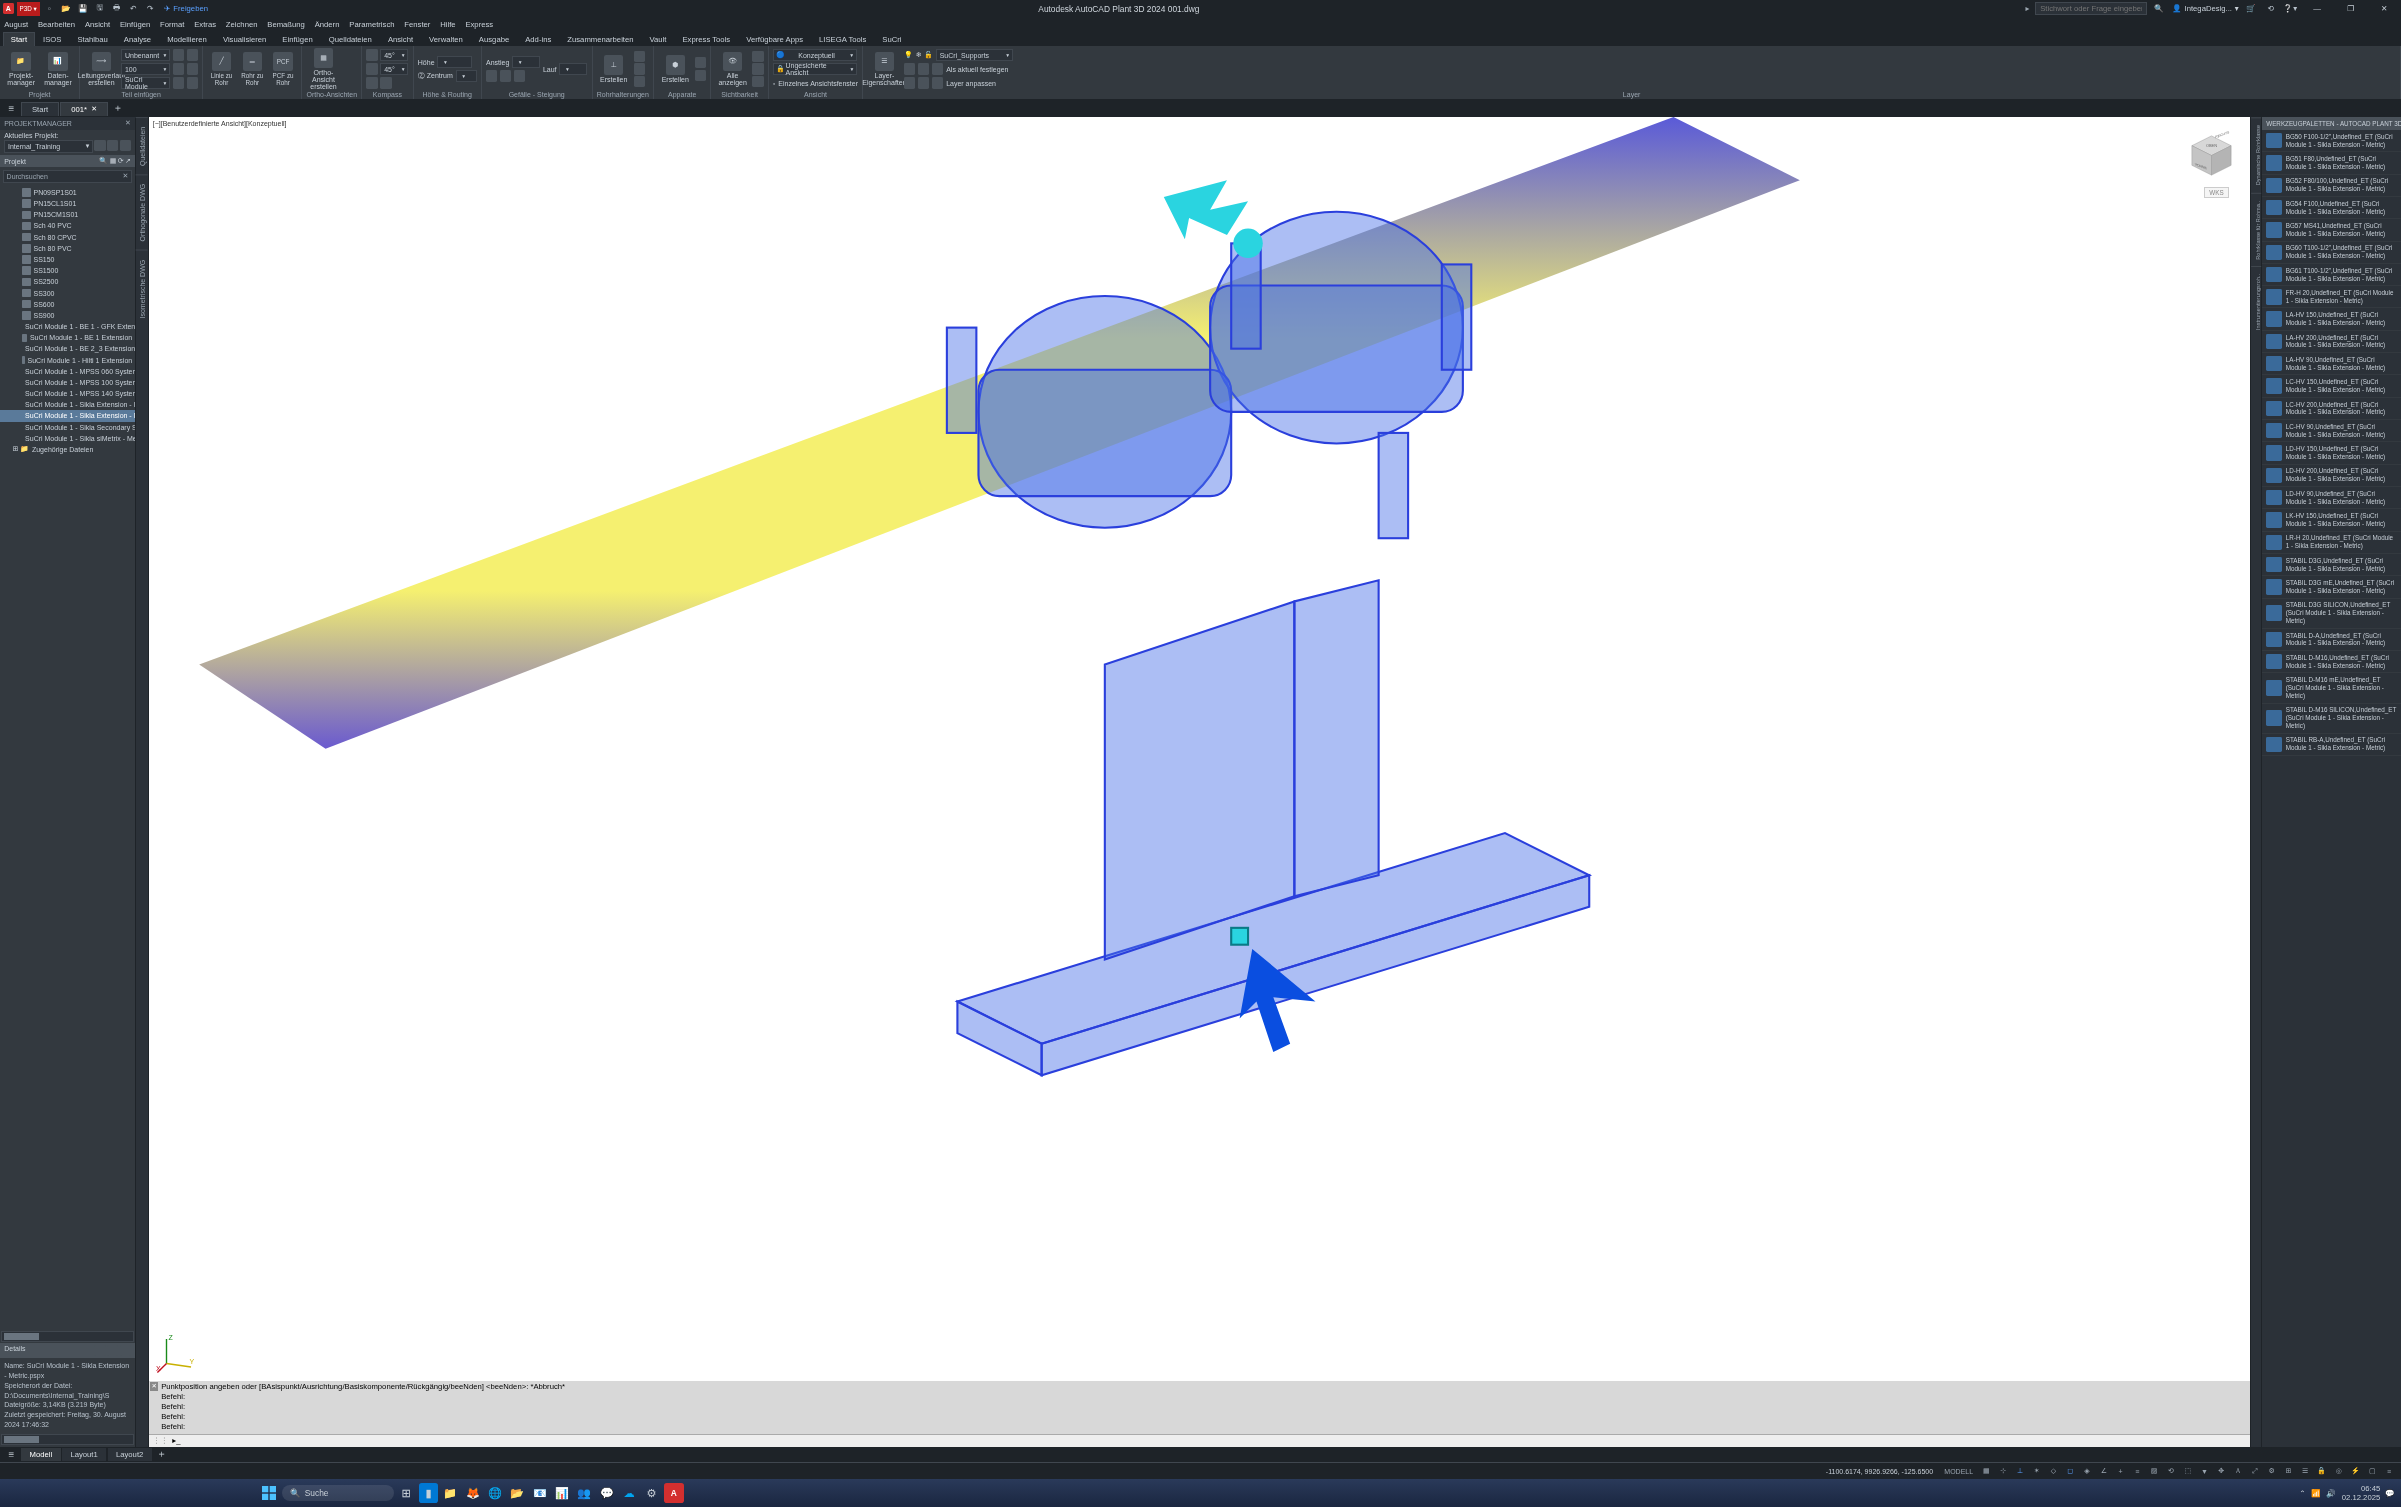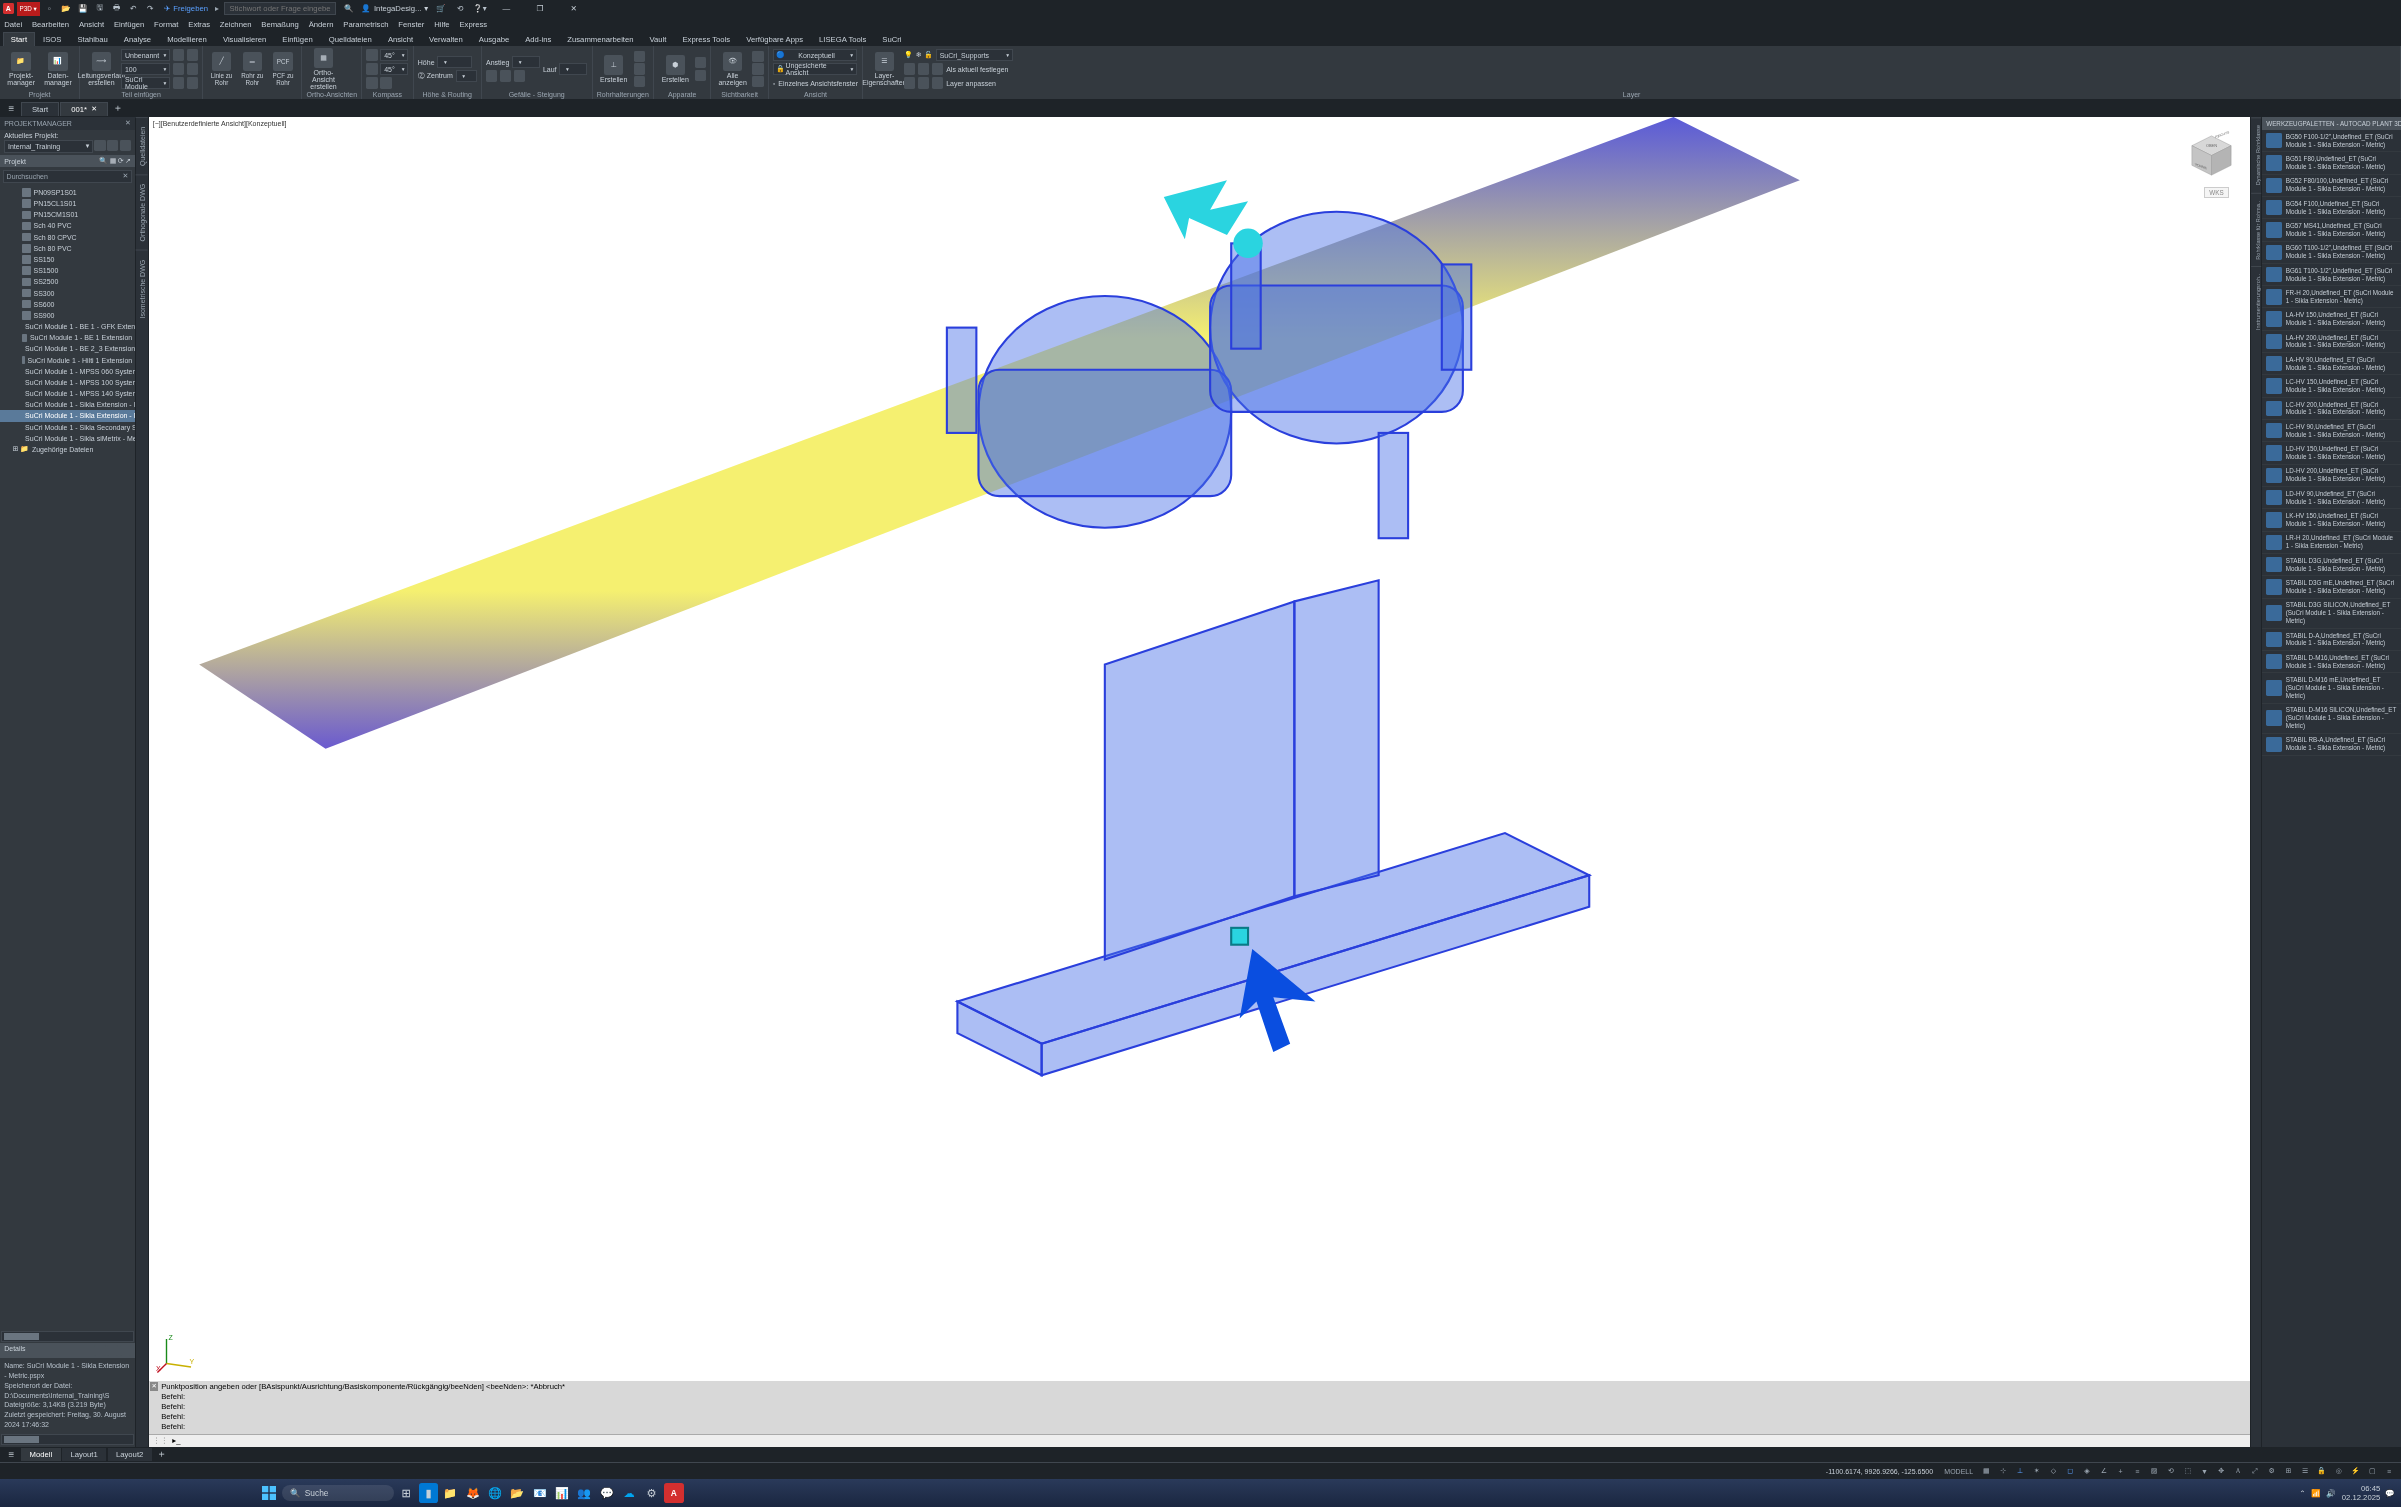--- a/index.html
+++ b/index.html
@@ -126,36 +126,37 @@
     <span class="tb-btn" style="width:auto;padding:0 2.8px;background:#b91c1c;color:#fff;font-size:6.3px;">P3D ▾</span>
     <span class="tb-btn">▫</span>
     <span class="tb-btn">📂</span>
     <span class="tb-btn">💾</span>
     <span class="tb-btn">🖫</span>
     <span class="tb-btn">🖶</span>
     <span class="tb-btn">↶</span>
     <span class="tb-btn">↷</span>
     <span class="share-btn">✈ <span>Freigeben</span></span>
   </div>
+  <div class="center">Autodesk AutoCAD Plant 3D 2024   001.dwg</div>
   <div class="right">
     <span style="color:#9ba6b1">▸</span>
     <input class="search-input" placeholder="Stichwort oder Frage eingeben" style="">
     <span class="tb-btn">🔍</span>
     <span class="signin">👤 <span>IntegaDesig...</span> ▾</span>
     <span class="tb-btn">🛒</span>
     <span class="tb-btn">⟲</span>
     <span class="tb-btn">❔▾</span>
     <span class="win-btn">—</span>
     <span class="win-btn">❐</span>
     <span class="win-btn close">✕</span>
   </div>
 </div>
 
 <div class="menubar" id="menubar">
-    <span>Datei</span>
+    <span>August</span>
     <span>Bearbeiten</span>
     <span>Ansicht</span>
     <span>Einfügen</span>
     <span>Format</span>
     <span>Extras</span>
     <span>Zeichnen</span>
     <span>Bemaßung</span>
     <span>Ändern</span>
     <span>Parametrisch</span>
     <span>Fenster</span>

